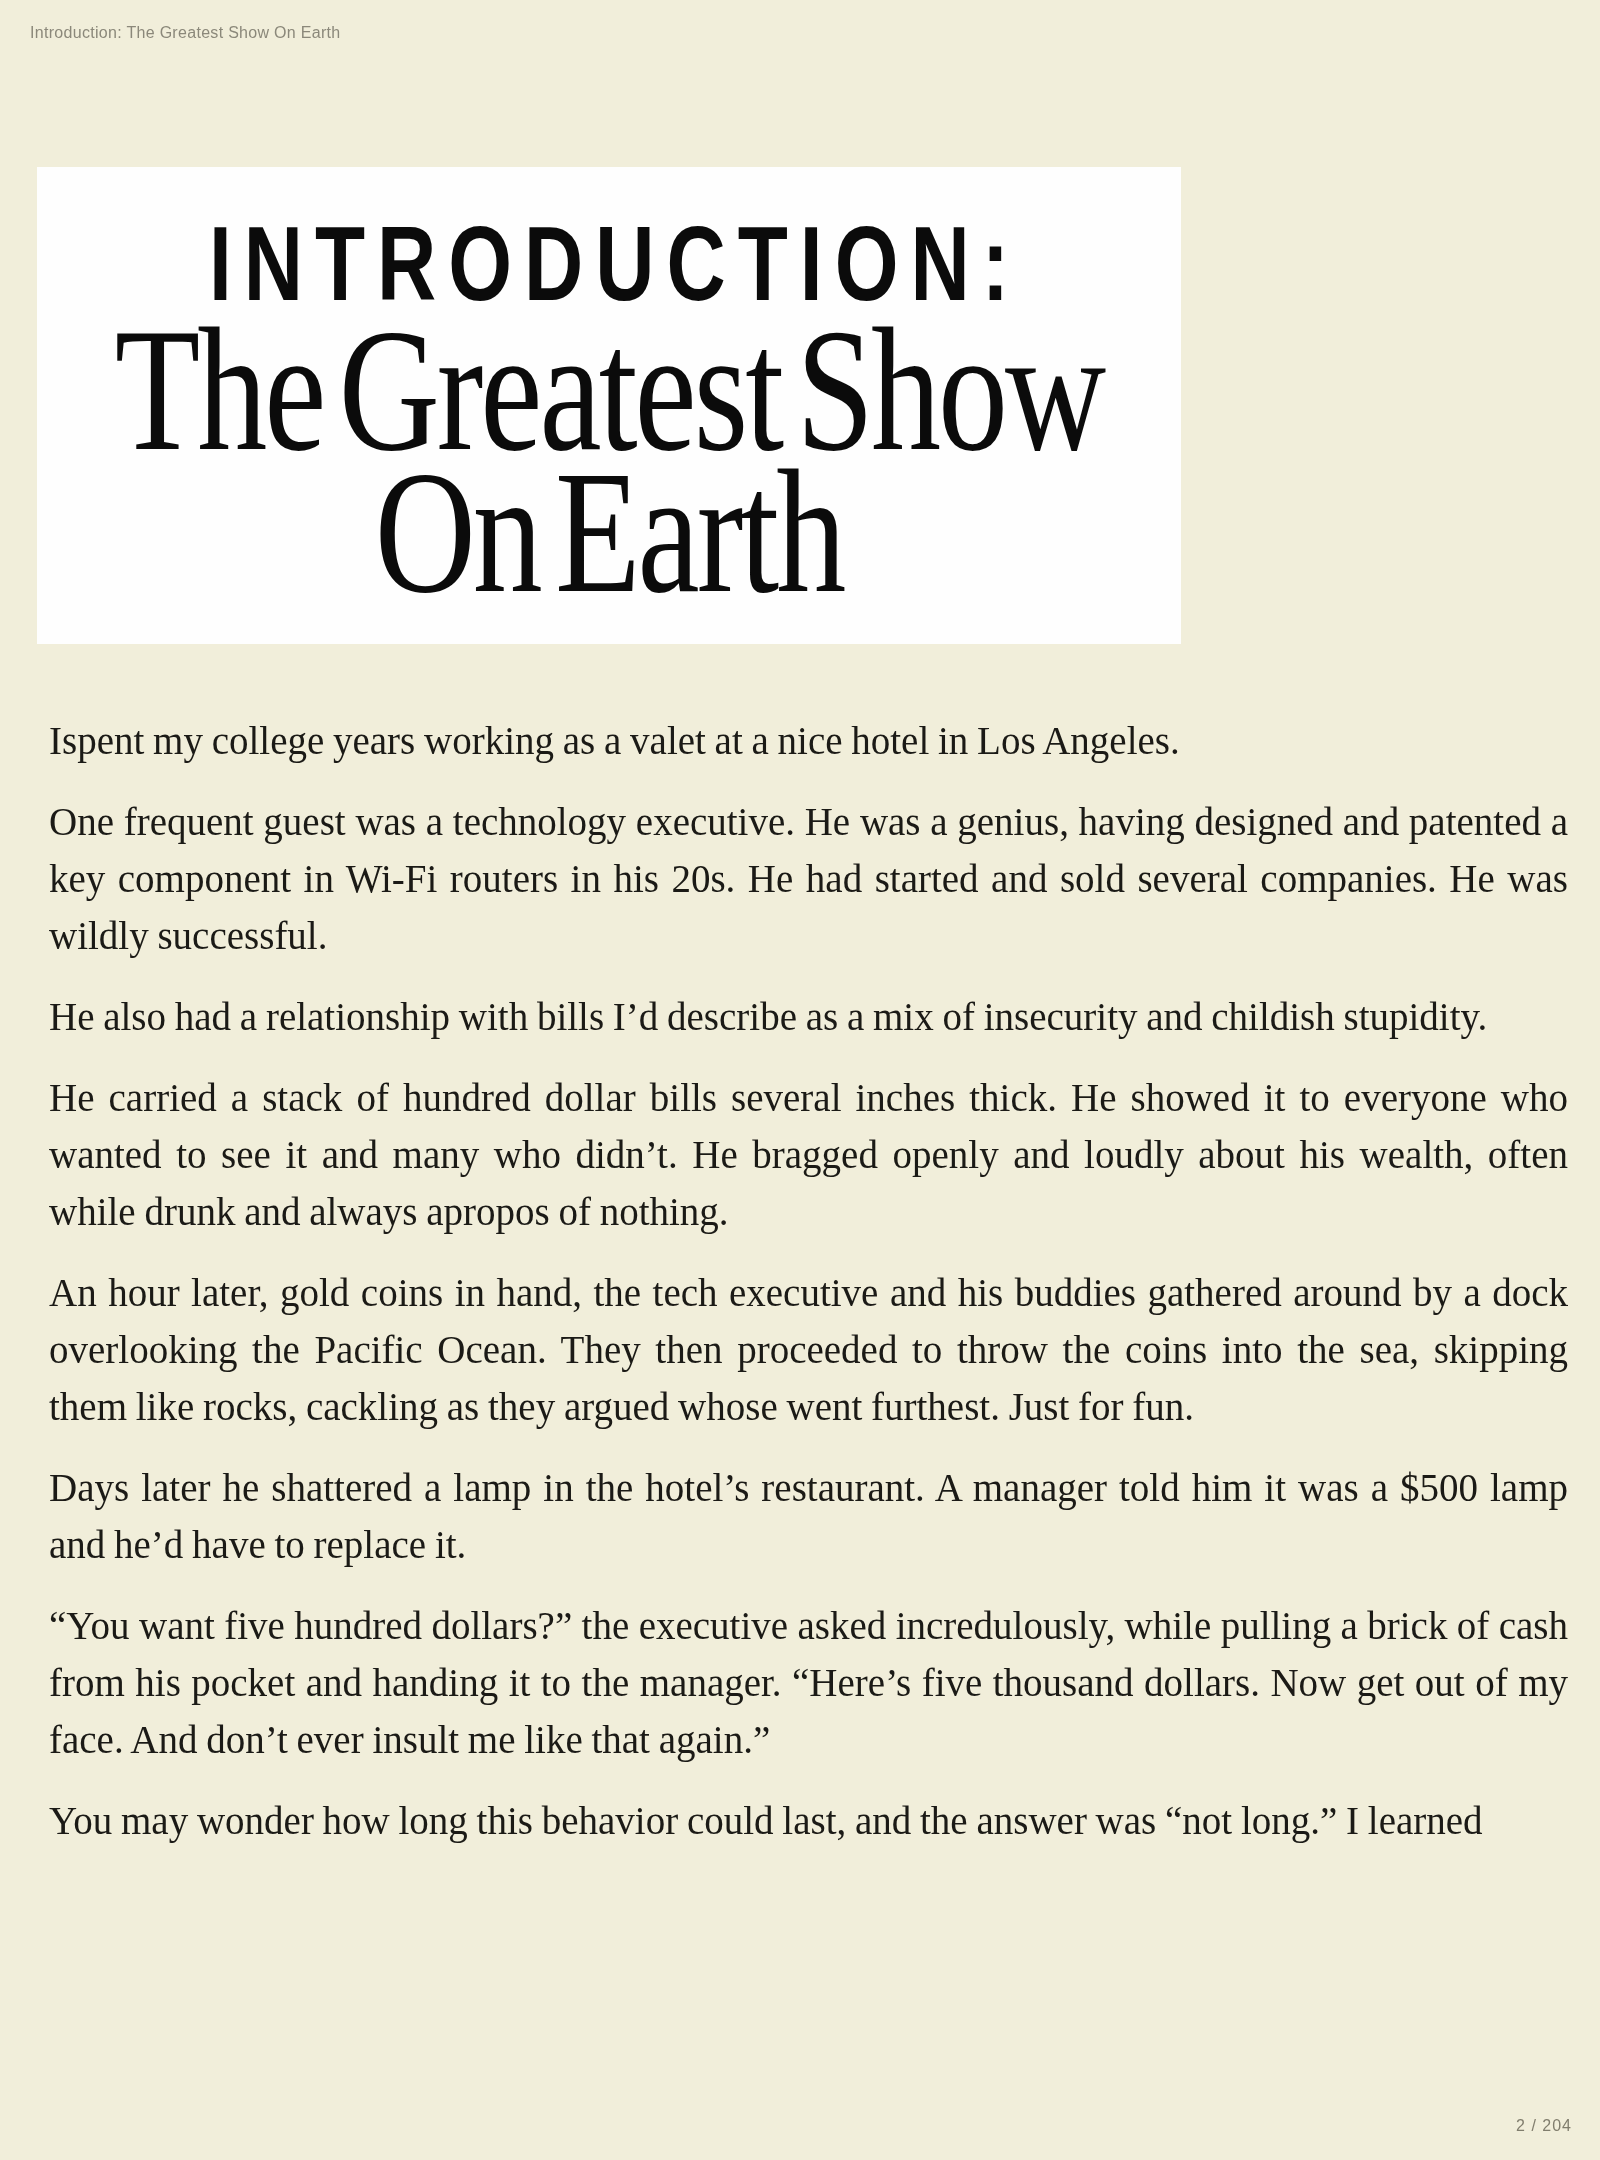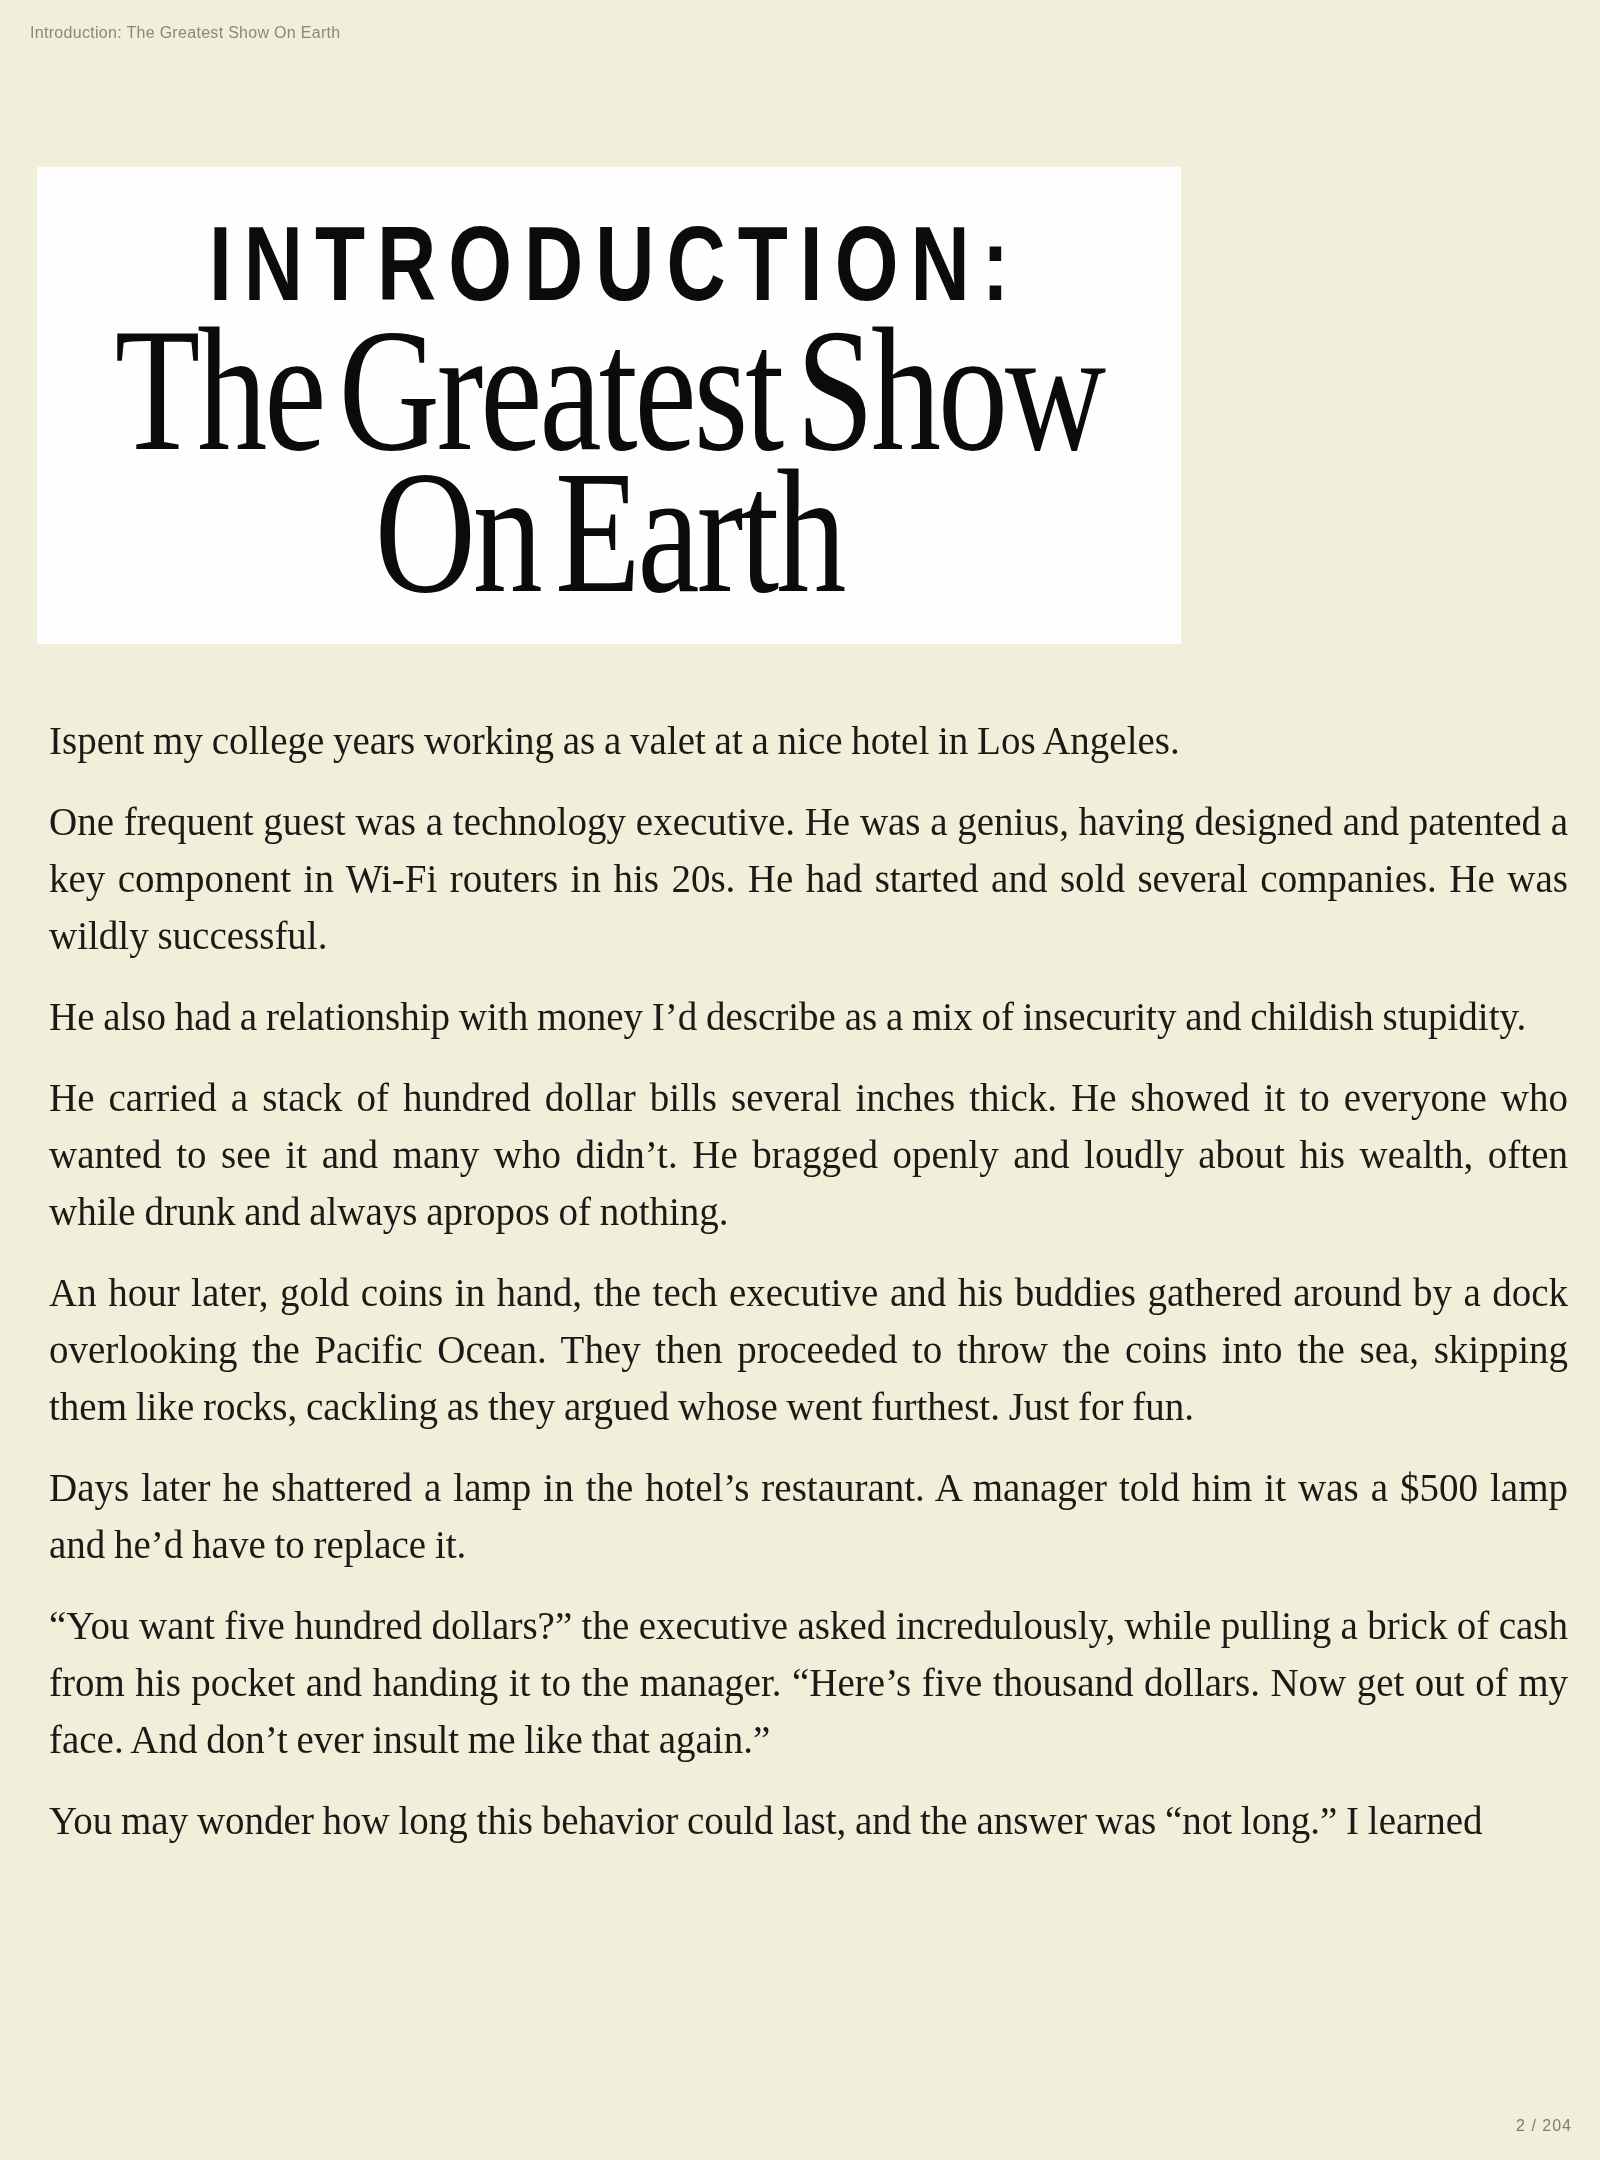--- a/index.html
+++ b/index.html
@@ -100,21 +100,21 @@
 
   <section class="title-banner">
     <div class="banner-kicker">INTRODUCTION:</div>
     <div class="banner-title-line">The Greatest Show</div>
     <div class="banner-title-line">On Earth</div>
   </section>
 
   <article class="body-text">
       <p>Ispent my college years working as a valet at a nice hotel in Los Angeles.</p>
       <p>One frequent guest was a technology executive. He was a genius, having designed and patented a key component in Wi-Fi routers in his 20s. He had started and sold several companies. He was wildly successful.</p>
-      <p>He also had a relationship with money I’d describe as a mix of insecurity and childish stupidity.</p>
+      <p>He also had a relationship with bills I’d describe as a mix of insecurity and childish stupidity.</p>
       <p>He carried a stack of hundred dollar bills several inches thick. He showed it to everyone who wanted to see it and many who didn’t. He bragged openly and loudly about his wealth, often while drunk and always apropos of nothing.</p>
       <p>An hour later, gold coins in hand, the tech executive and his buddies gathered around by a dock overlooking the Pacific Ocean. They then proceeded to throw the coins into the sea, skipping them like rocks, cackling as they argued whose went furthest. Just for fun.</p>
       <p>Days later he shattered a lamp in the hotel’s restaurant. A manager told him it was a $500 lamp and he’d have to replace it.</p>
       <p>“You want five hundred dollars?” the executive asked incredulously, while pulling a brick of cash from his pocket and handing it to the manager. “Here’s five thousand dollars. Now get out of my face. And don’t ever insult me like that again.”</p>
       <p>You may wonder how long this behavior could last, and the answer was “not long.” I learned</p>
     </article>
 
   <div class="page-indicator">2 / 204</div>
 
 </main>

